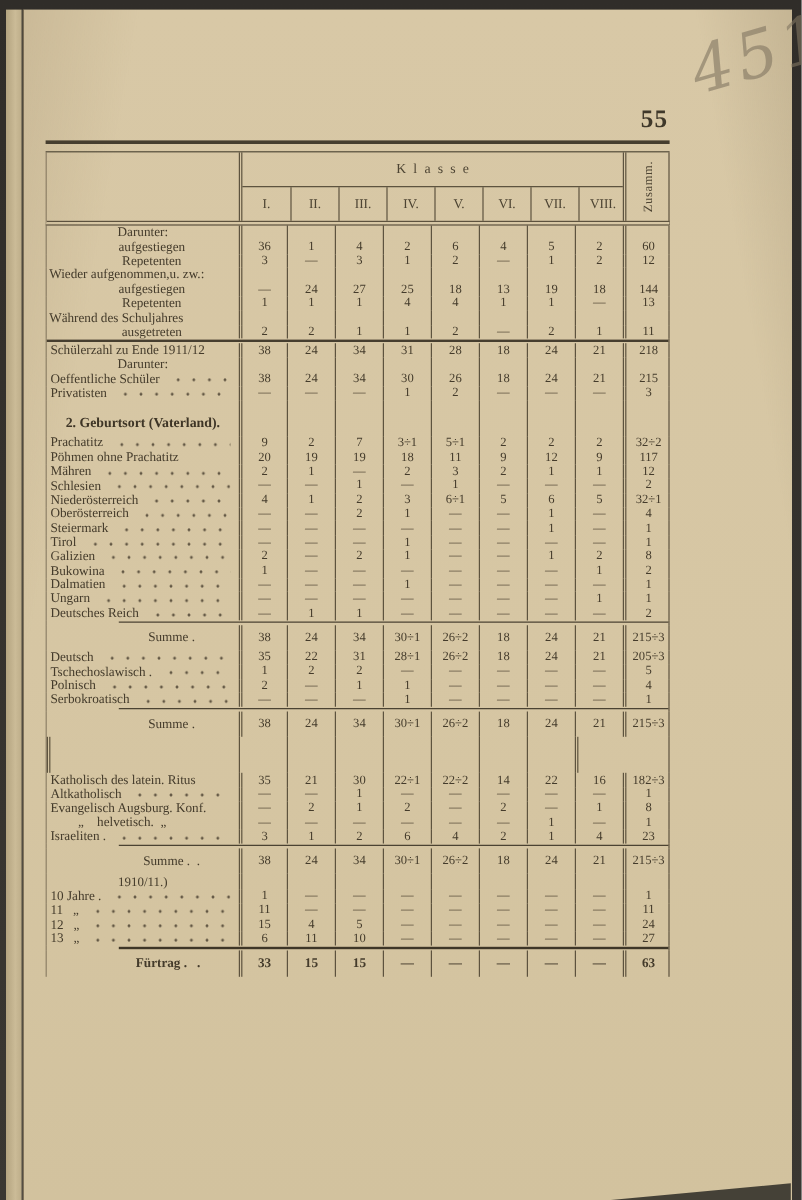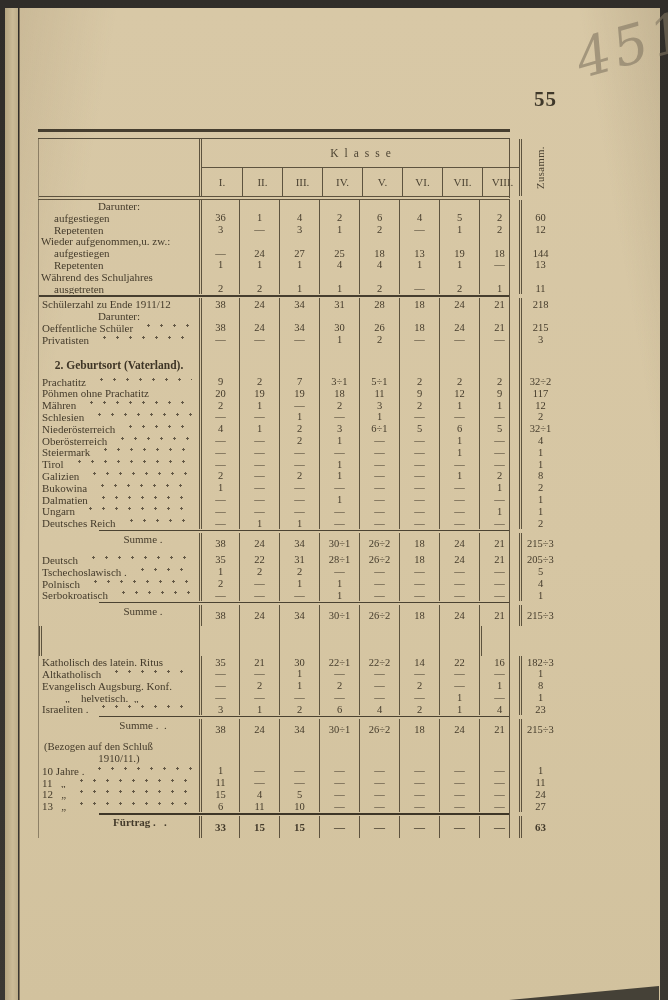--- a/index.html
+++ b/index.html
@@ -37,21 +37,21 @@
   .handwriting{
     position:absolute;left:555px;top:6px;width:110px;
     font-size:54px;font-style:italic;font-family:"DejaVu Serif",serif;
     color:rgba(128,117,96,.60);transform:rotate(-16deg);letter-spacing:4px;
   }
   .pagenum{
     position:absolute;left:514px;top:79px;
     font-size:21px;font-weight:bold;letter-spacing:1px;color:#3f382a;
   }
   
-  .table{position:absolute;left:38px;top:117px;width:472px;margin-top:12px;}
+  .table{position:absolute;left:38px;top:117px;width:520px;}
   .top-rule{height:6px;border-top:3px solid #463e2f;border-bottom:1px solid rgba(70,62,47,.9);}
   .thead{
     display:grid;grid-template-columns:160px 320px 40px;
     border-left:1px solid var(--rule-faint);border-right:1px solid var(--rule);
     border-bottom:4px double var(--rule);
   }
   .h-corner{}
   .h-klasse-wrap{border-left:3px double var(--rule);}
   .h-klasse{
     height:28px;display:flex;align-items:center;justify-content:center;
@@ -77,21 +77,21 @@
     display:grid;grid-template-columns:160px repeat(8,40px) 40px;
     border-left:1px solid var(--rule-faint);border-right:1px solid var(--rule);
     height:11.8px;
   }
   .row .c{
     border-left:1px solid var(--rule);
     display:flex;align-items:center;justify-content:center;
     font-size:10.5px;color:var(--ink);
   }
   .row .cf,.row .tc{border-left:3px double var(--rule);}
-  .lc{display:flex;align-items:flex-start;padding-left:3px;font-size:11px;white-space:nowrap;overflow:hidden;}
+  .lc{display:flex;align-items:center;padding-left:3px;font-size:11px;white-space:nowrap;overflow:hidden;}
   .lc .lt{display:inline-block;}
   .ind1{padding-left:15px;flex-direction:column;}
   .ind2{padding-left:26px;}
   .leader{
     flex:1;height:3px;margin:2px 7px 0 9px;
     background-image:radial-gradient(circle,rgba(70,60,45,.8) 1px,rgba(0,0,0,0) 1.4px);
     background-size:13px 3px;background-repeat:repeat-x;background-position:0 50%;
   }
   .row.center .lc{justify-content:center;padding-left:0;}
   .row.plain .lc{padding-left:2px;}
@@ -722,34 +722,20 @@
         <div class="c cf">38</div>
         <div class="c">24</div>
         <div class="c">34</div>
         <div class="c">30÷1</div>
         <div class="c">26÷2</div>
         <div class="c">18</div>
         <div class="c">24</div>
         <div class="c">21</div>
         <div class="c tc">215÷3</div>
       </div>
-      <div class="row note">
-        <div class="lc">
-          <div class="lt">(Bezogen auf den Schluß</div>
-        </div>
-        <div class="c cf"></div>
-        <div class="c"></div>
-        <div class="c"></div>
-        <div class="c"></div>
-        <div class="c"></div>
-        <div class="c"></div>
-        <div class="c"></div>
-        <div class="c"></div>
-        <div class="c tc"></div>
-      </div>
       <div class="row note2">
         <div class="lc">
           <div class="lt">1910/11.)</div>
         </div>
         <div class="c cf"></div>
         <div class="c"></div>
         <div class="c"></div>
         <div class="c"></div>
         <div class="c"></div>
         <div class="c"></div>

